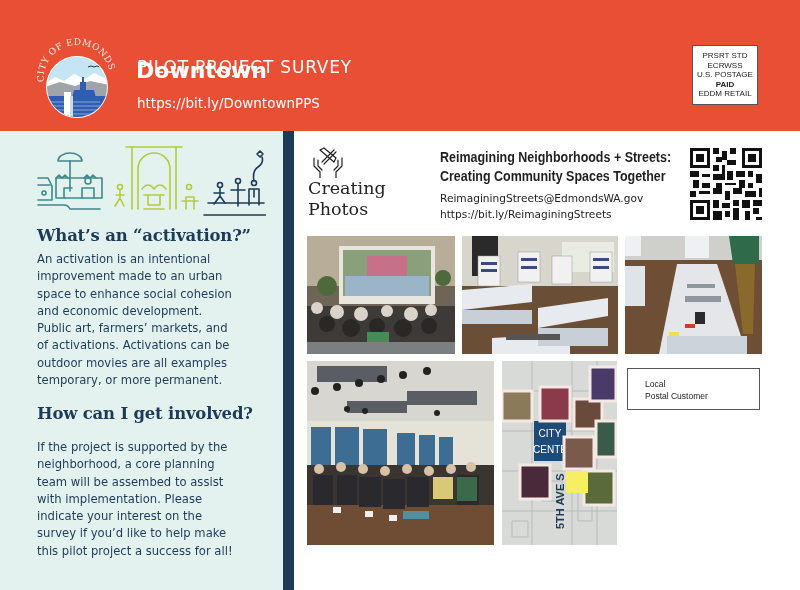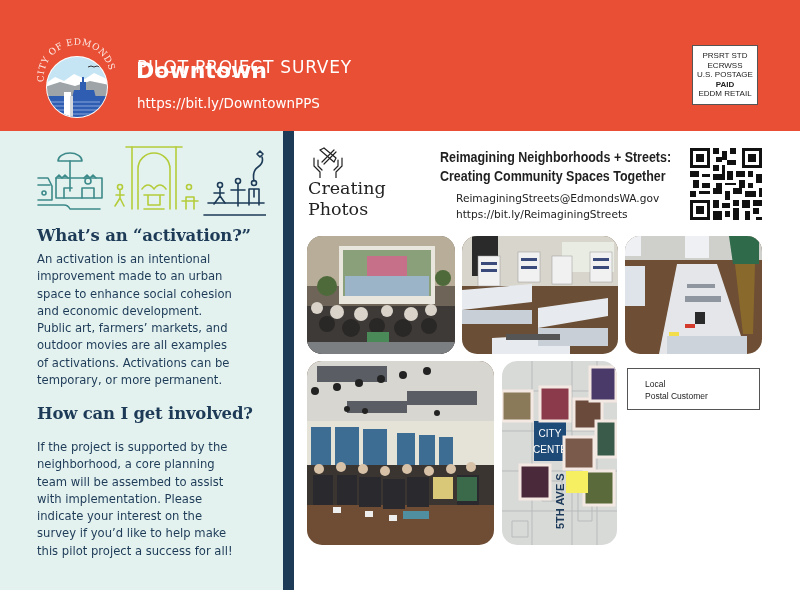--- a/index.html
+++ b/index.html
@@ -64,25 +64,24 @@
     .right-title {
       position: absolute; left: 440px; top: 148px;
       font-family: "Liberation Sans", sans-serif; font-weight: bold; font-size: 14.5px;
       line-height: 18.5px; color: #1f1f1f; transform: scaleX(0.86); transform-origin: left top;
       white-space: nowrap;
     }
     .right-contact {
       position: absolute; left: 440px; top: 190px;
       font-family: "DejaVu Sans", sans-serif; font-size: 10.6px; line-height: 16px; color: #222;
       white-space: nowrap;
-      margin-left: 16px;
     }
     .qr { position: absolute; left: 690px; top: 148px; width: 72px; height: 72px; }
 
-    .photo { position: absolute; overflow: hidden; border-radius: 15px; }
+    .photo { position: absolute; overflow: hidden; }
     .photo svg { width: 100%; height: 100%; display: block; }
 
     .address-box {
       position: absolute; left: 627px; top: 368px; width: 133px; height: 42px;
       border: 1px solid #555; background: #fff;
       font-family: "Liberation Sans", sans-serif; font-size: 8.5px; line-height: 12px; color: #222;
       padding: 9px 0 0 17px;
     }
   </style>
 </head>
@@ -174,22 +173,22 @@
   </g>
 </svg>
 
 <div class="h-serif" style="top:226px;text-align:right;">What’s an “activation?”</div>
 <div class="body-text" style="top:251px;">
   <div>An activation is an intentional</div>
   <div>improvement made to an urban</div>
   <div>space to enhance social cohesion</div>
   <div>and economic development.</div>
   <div>Public art, farmers’ markets, and</div>
+  <div>of activations. Activations can be</div>
   <div>outdoor movies are all examples</div>
-  <div>of activations. Activations can be</div>
   <div>temporary, or more permanent.</div>
 </div>
 
 <div class="h-serif" style="top:404px;">How can I get involved?</div>
 <div class="body-text" style="top:430px;margin-top:9px;">
   <div>If the project is supported by the</div>
   <div>neighborhood, a core planning</div>
   <div>team will be assembed to assist</div>
   <div>with implementation. Please</div>
   <div>indicate your interest on the</div>

